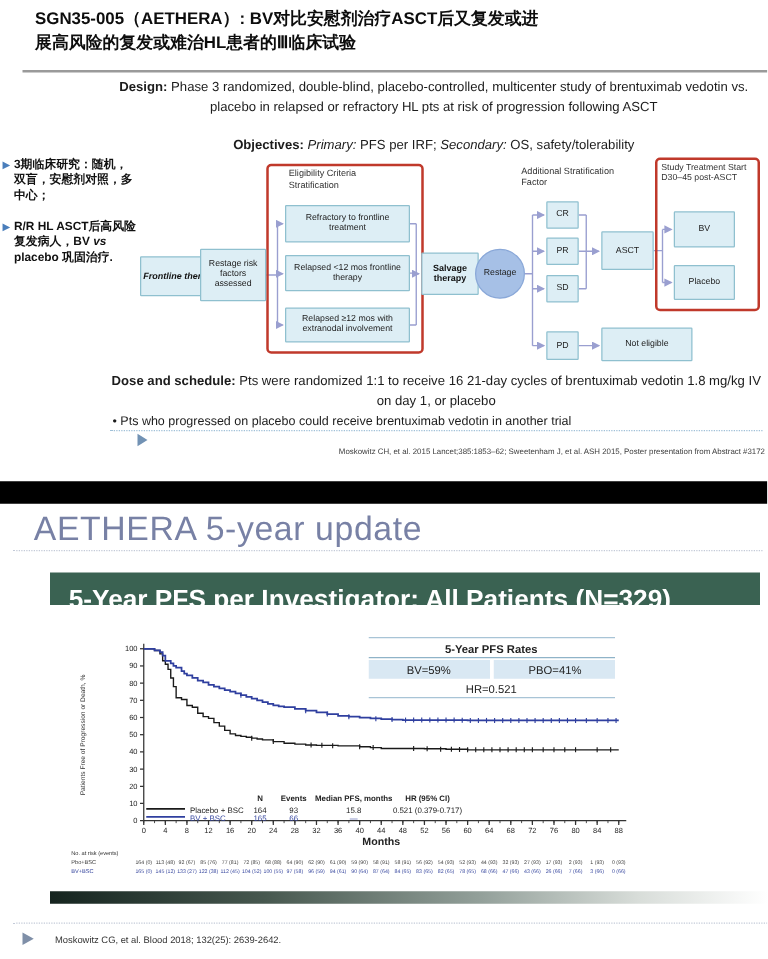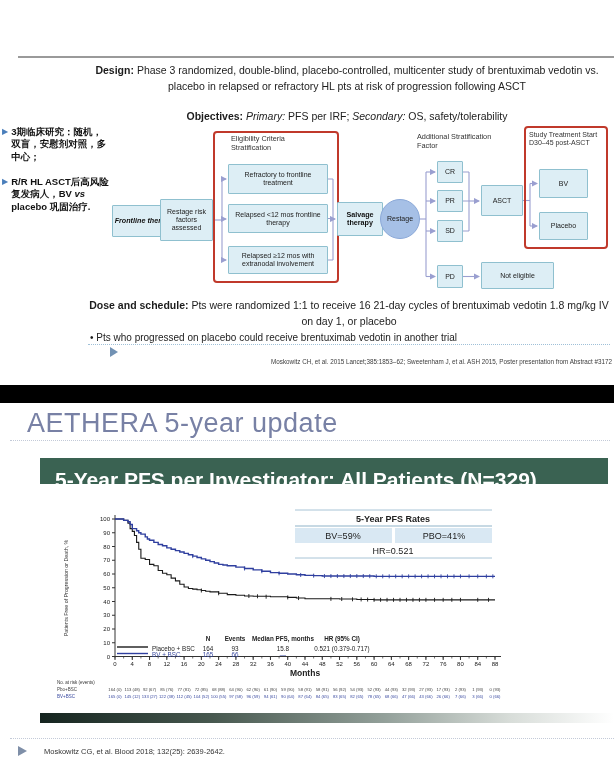--- a/index.html
+++ b/index.html
@@ -50,21 +50,21 @@
   .tri2{left:18px;top:746px;border-left:9px solid #7f8fa8;}
   .cite2{position:absolute;left:44px;top:747px;margin:0;font-size:7.5px;color:#333;}
   i{}
 </style>
 </head>
 <body>
 
 <div class="canvas">
 
   <section>
-    <h1 class="s1-title"><br></h1>
+    <h1 class="s1-title"><span>SGN35-005（AETHERA）: BV对比安慰剂治疗ASCT后又复发或进</span><br><span>展高风险的复发或难治HL患者的Ⅲ临床试验</span></h1>
     <div class="title-rule"></div>
 
     <p class="body-p design-p"><b>Design:</b> <span>Phase 3 randomized, double-blind, placebo-controlled, multicenter study of brentuximab vedotin vs. placebo in relapsed or refractory HL pts at risk of progression following ASCT</span></p>
 
     <p class="body-p objectives-p"><b>Objectives:</b> <i>Primary:</i> <span>PFS per IRF;</span> <i>Secondary:</i> <span>OS, safety/tolerability</span></p>
 
     <div class="bullets">
       <div class="bullet">
         <span class="bullet-arrow">▶</span>
         <span class="bullet-text">3期临床研究：随机，双盲，安慰剂对照，多中心；</span>

